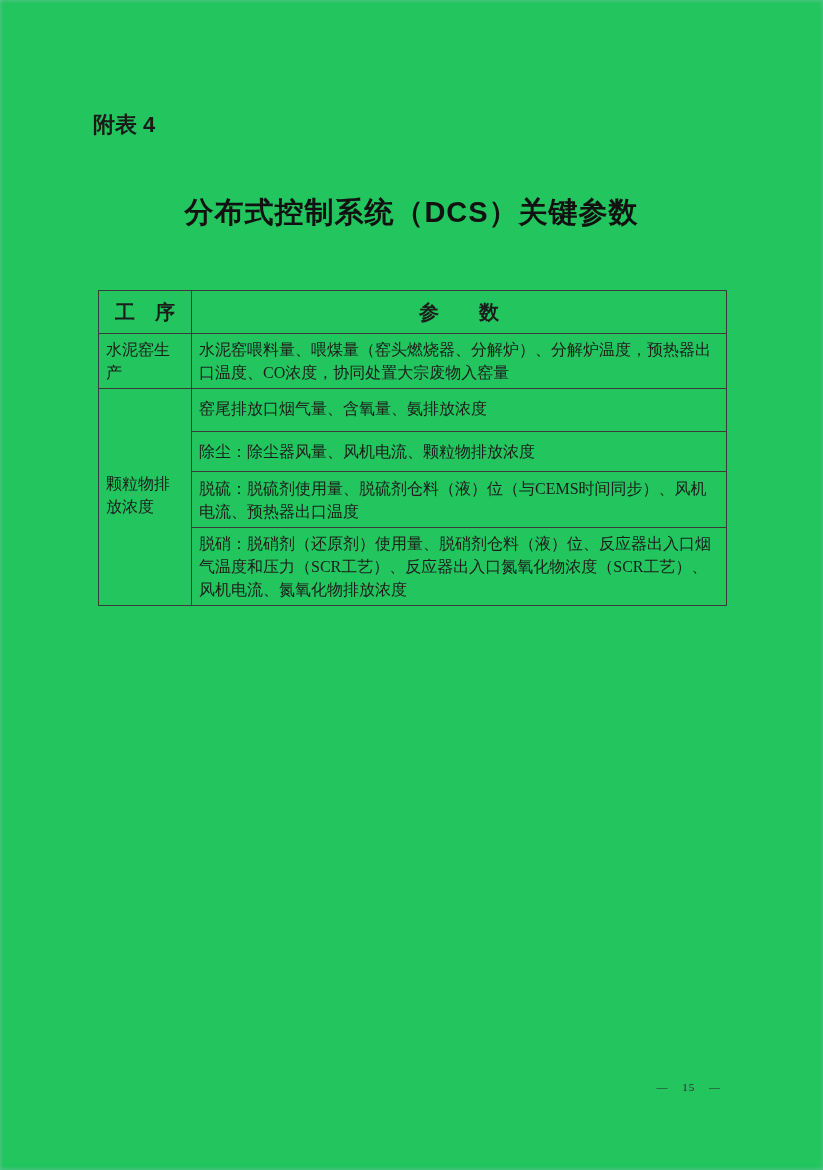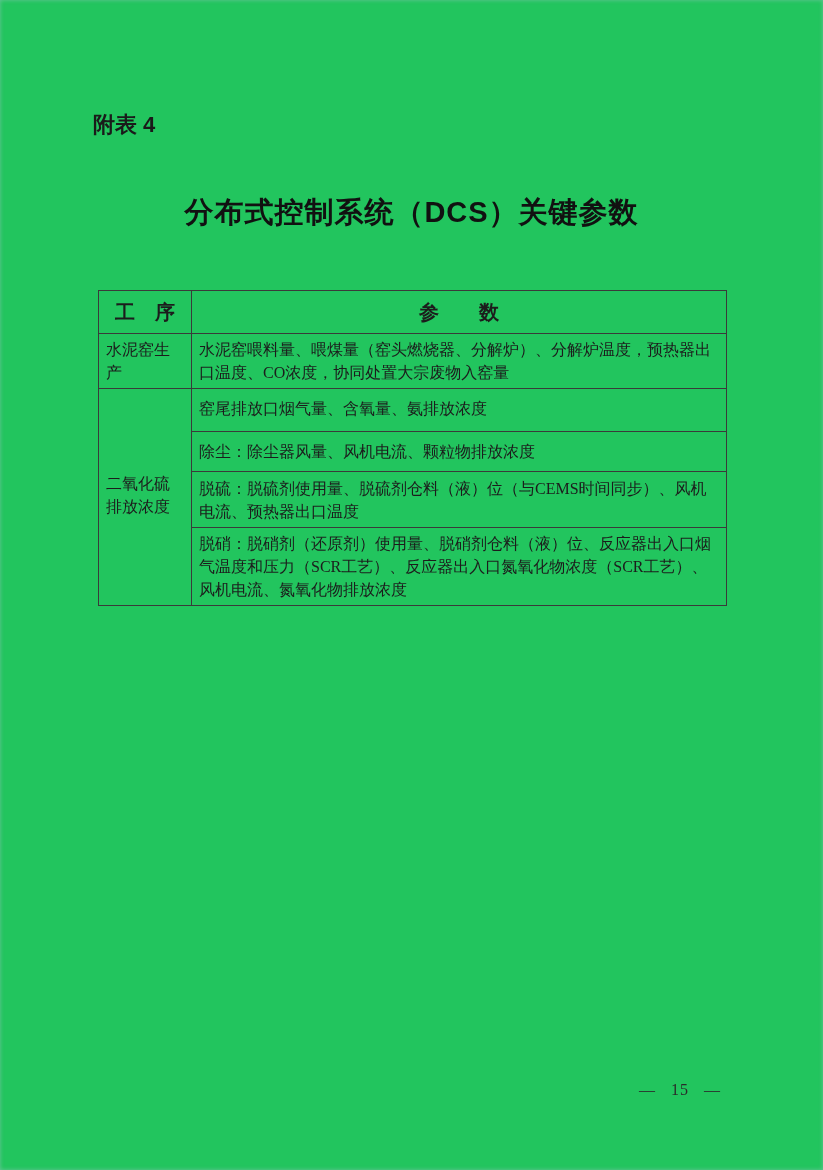--- a/index.html
+++ b/index.html
@@ -77,21 +77,21 @@
   }
   tr.row-kiln td      { height: 44px; }
   tr.row-sub1 td      { height: 34px; font-family: Liberation Mono, monospace; }
   tr.row-sub2 td      { height: 31px; margin-left: 17px; }
   tr.row-sub3 td      { height: 47px; }
   tr.row-sub4 td      { height: 61px; margin-top: 15px; }
   .page-number {
     position: absolute;
     top: 1081px;
     right: 102px;
-    font-size: 16px;
+    font-size: 11px;
     color: #2a2a2a;
     word-spacing: 10px;
     letter-spacing: 1px;
   }
 </style>
 </head>
 <body>
 
 <div class="page">
 
@@ -107,21 +107,21 @@
     <tbody>
       <tr>
         <th class="hdr">工　序</th>
         <th class="hdr">参　　数</th>
       </tr>
       <tr class="row-kiln">
         <td class="process-cell">水泥窑生产</td>
         <td class="params-cell">水泥窑喂料量、喂煤量（窑头燃烧器、分解炉）、分解炉温度，预热器出口温度、CO浓度，协同处置大宗废物入窑量</td>
       </tr>
       <tr class="row-sub1">
-        <td class="process-cell" rowspan="4">二氧化硫排放浓度</td>
+        <td class="process-cell" rowspan="4">颗粒物排放浓度</td>
         <td class="params-cell">窑尾排放口烟气量、含氧量、氨排放浓度</td>
       </tr>
       <tr class="row-sub2">
         <td class="params-cell">除尘：除尘器风量、风机电流、颗粒物排放浓度</td>
       </tr>
       <tr class="row-sub3">
         <td class="params-cell">脱硫：脱硫剂使用量、脱硫剂仓料（液）位（与CEMS时间同步）、风机电流、预热器出口温度</td>
       </tr>
       <tr class="row-sub4">
         <td class="params-cell">脱硝：脱硝剂（还原剂）使用量、脱硝剂仓料（液）位、反应器出入口烟气温度和压力（SCR工艺）、反应器出入口氮氧化物浓度（SCR工艺）、风机电流、氮氧化物排放浓度</td>

